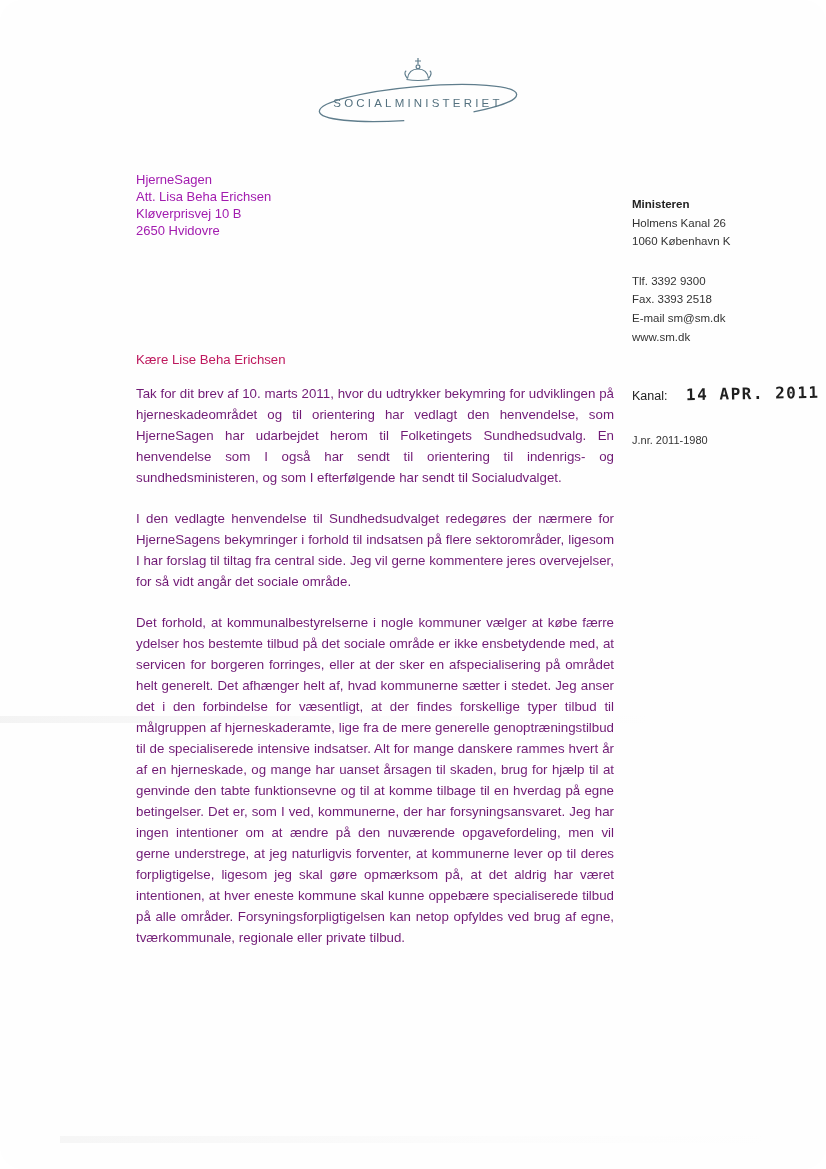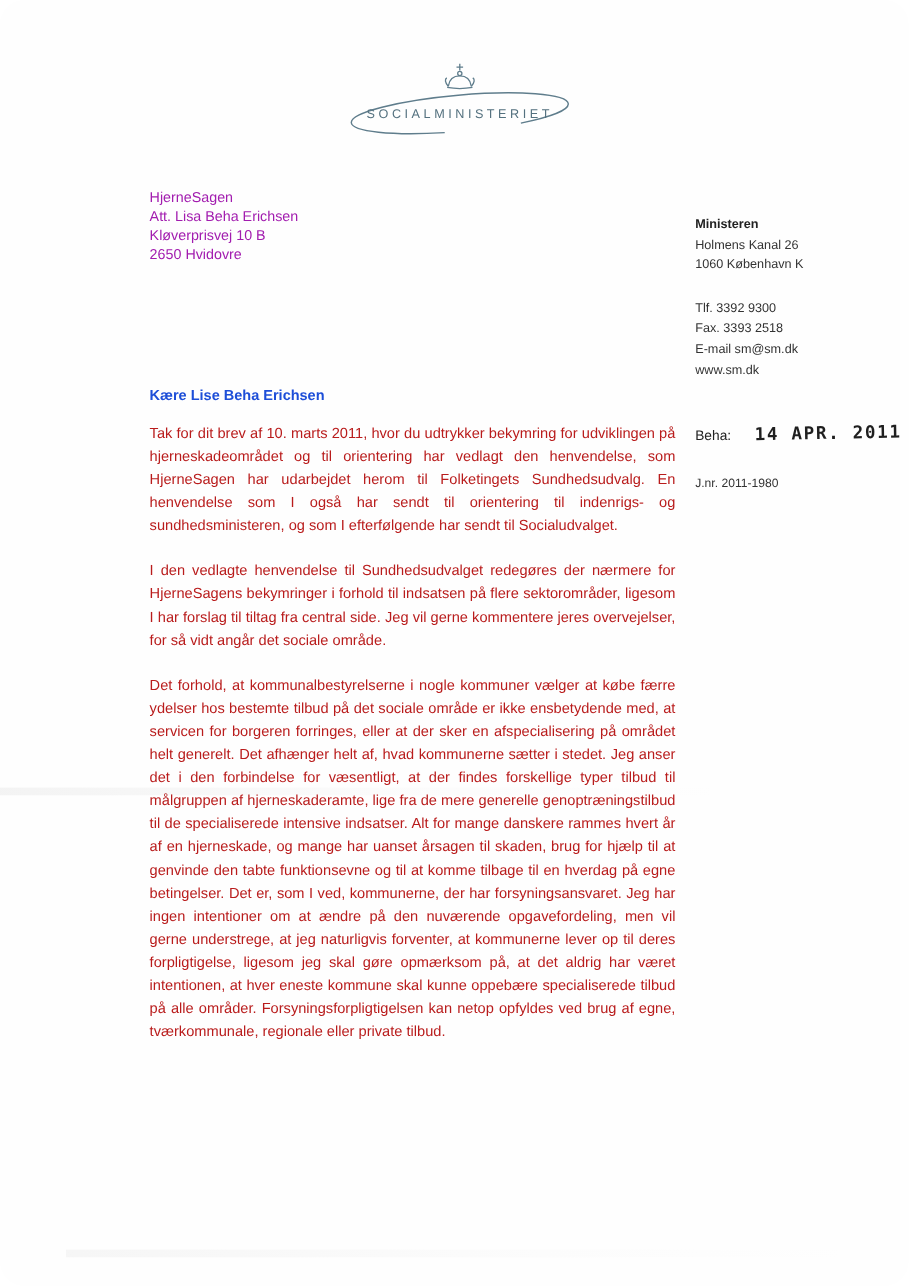--- a/index.html
+++ b/index.html
@@ -19,27 +19,27 @@
 
   
   .recipient { position:absolute; left:136px; top:171px; font-size:13px; line-height:17px; color:#a21caf; }
 
   
   .sender { position:absolute; left:632px; top:183px; font-size:11.5px; line-height:18.6px; color:#333; }
   .sender .sender-title { font-weight:bold; color:#222;margin-top:12px; }
   .sender .contact { margin-top:21px; }
 
   
-  .salutation { position:absolute; left:136px; top:352px; font-size:13.2px; font-weight:bold; color:#1d4ed8; }
+  .salutation { position:absolute; left:136px; top:352px; font-size:13.2px; font-weight:normal; color:#be185d; }
 
   
   .body-text {
     position:absolute; left:136px; top:383px; width:478px;
     font-size:13.3px; line-height:21px; text-align:justify;
-    color:#b91c1c;
+    color:#701a75;
   }
   .body-text p + p { margin-top:20px; }
 
   
   .date-row { position:absolute; left:632px; top:389px; font-size:12.5px; color:#222; }
   .date-label { display:inline-block; }
   .date-stamp {
     position:absolute; left:54px; top:-5px;
     font-family:"DejaVu Sans Mono", monospace;
     font-weight:bold; font-size:16px; letter-spacing:1.5px;
@@ -90,21 +90,21 @@
       <div>Tlf. 3392 9300</div>
       <div>Fax. 3393 2518</div>
       <div>E-mail sm@sm.dk</div>
       <div>www.sm.dk</div>
     </div>
   </div>
 
   <div class="salutation">Kære Lise Beha Erichsen</div>
 
   <div class="date-row">
-    <span class="date-label">Beha:</span>
+    <span class="date-label">Kanal:</span>
     <span class="date-stamp">14 APR. 2011</span>
   </div>
   <div class="jnr">J.nr. 2011-1980</div>
 
   <div class="body-text">
     <p>Tak for dit brev af 10. marts 2011, hvor du udtrykker bekymring for udviklingen på hjerneskadeområdet og til orientering har vedlagt den henvendelse, som HjerneSagen har udarbejdet herom til Folketingets Sundhedsudvalg. En henvendelse som I også har sendt til orientering til indenrigs- og sundhedsministeren, og som I efterfølgende har sendt til Socialudvalget.</p>
     <p>I den vedlagte henvendelse til Sundhedsudvalget redegøres der nærmere for HjerneSagens bekymringer i forhold til indsatsen på flere sektorområder, ligesom I har forslag til tiltag fra central side. Jeg vil gerne kommentere jeres overvejelser, for så vidt angår det sociale område.</p>
     <p>Det forhold, at kommunalbestyrelserne i nogle kommuner vælger at købe færre ydelser hos bestemte tilbud på det sociale område er ikke ensbetydende med, at servicen for borgeren forringes, eller at der sker en afspecialisering på området helt generelt. Det afhænger helt af, hvad kommunerne sætter i stedet. Jeg anser det i den forbindelse for væsentligt, at der findes forskellige typer tilbud til målgruppen af hjerneskaderamte, lige fra de mere generelle genoptræningstilbud til de specialiserede intensive indsatser. Alt for mange danskere rammes hvert år af en hjerneskade, og mange har uanset årsagen til skaden, brug for hjælp til at genvinde den tabte funktionsevne og til at komme tilbage til en hverdag på egne betingelser. Det er, som I ved, kommunerne, der har forsyningsansvaret. Jeg har ingen intentioner om at ændre på den nuværende opgavefordeling, men vil gerne understrege, at jeg naturligvis forventer, at kommunerne lever op til deres forpligtigelse, ligesom jeg skal gøre opmærksom på, at det aldrig har været intentionen, at hver eneste kommune skal kunne oppebære specialiserede tilbud på alle områder. Forsyningsforpligtigelsen kan netop opfyldes ved brug af egne, tværkommunale, regionale eller private tilbud.</p>
   </div>
 

